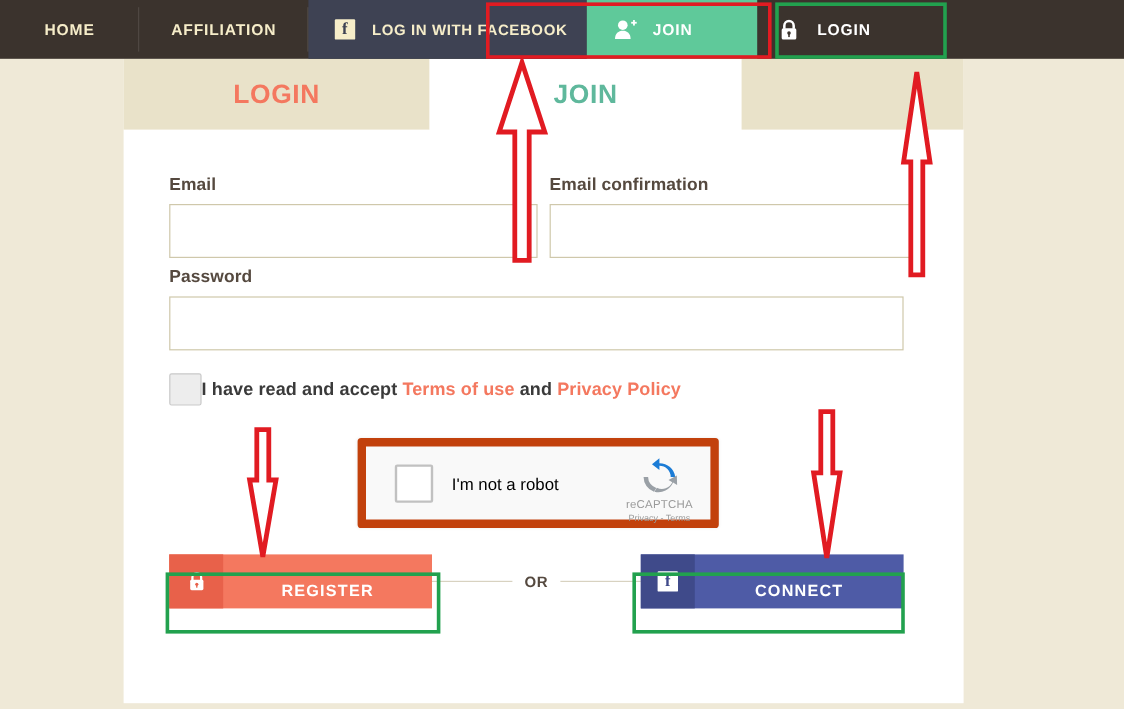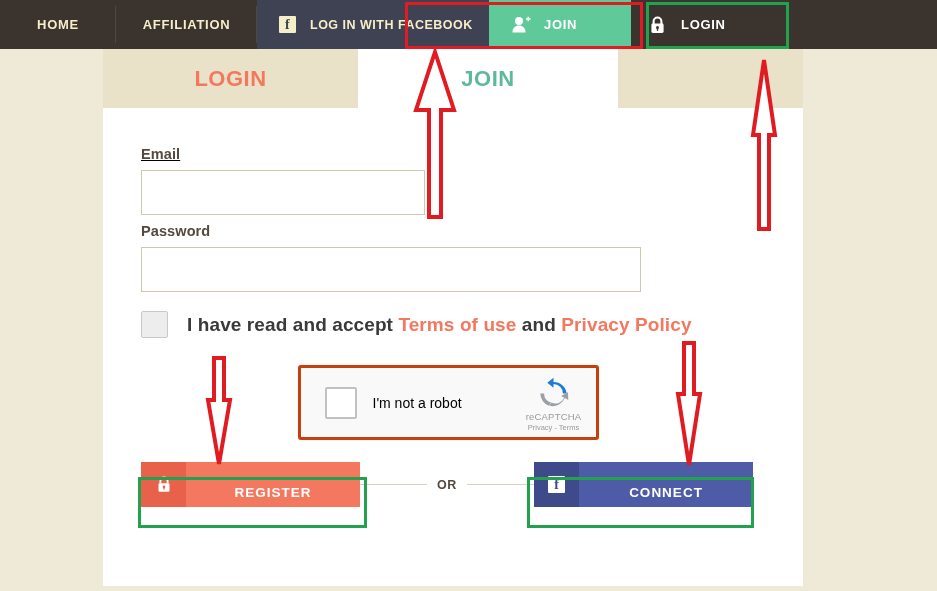--- a/index.html
+++ b/index.html
@@ -166,22 +166,22 @@
 
   .form {
     padding: 38px 38px 0 38px;
     box-sizing: border-box;
   }
   .row {
     display: flex;
     gap: 10px;
   }
   .field { margin-bottom: 8px; }
-  .field-half { width: 284px; text-decoration: underline; }
-  .field-full { width: 500px; }
+  .field-half { width: 357px; }
+  .field-full { width: 612px; }
   .lbl {
     font-size: 14.5px;
     font-weight: bold;
     color: #55493f;
     margin-bottom: 8px;
     font-family: "Liberation Sans", sans-serif;
     letter-spacing: 0.1px;
   }
   .inp {
     width: 100%;
@@ -206,22 +206,22 @@
   .cbox {
     width: 27px; height: 27px;
     border: 1px solid #c9c9c9;
     background: #ededed;
     border-radius: 2px;
     box-sizing: border-box;
     flex: none;
     cursor: pointer;
   }
   .terms-txt {
-    margin-left: 19px;
-    font-size: 19px;
+    margin-left: 0;
+    font-size: 15px;
     font-weight: bold;
     color: #3a3a3a;
     letter-spacing: 0.1px;
   }
   .tlink {
     color: #f4785f;
     text-decoration: none;
     font-weight: bold;
     cursor: pointer;
   }
@@ -229,21 +229,21 @@
   
   .captcha-wrap {
     margin-top: 27px;
     display: flex;
     justify-content: center;
     padding-right: 10px;
   }
   .captcha {
     width: 301px; height: 75px;
     background: #f9f9f9;
-    border: 3px solid #c2410c;
+    border: 7px solid #c2410c;
     border-radius: 3px;
     box-sizing: border-box;
     display: flex;
     align-items: center;
     position: relative;
     box-shadow: 0 0 3px rgba(0,0,0,0.08);
   }
   .cap-box {
     width: 28px; height: 28px;
     background: #ffffff;
@@ -404,20 +404,24 @@
       <span>JOIN</span>
     </div>
     <div class="tab-rest"></div>
   </div>
 
   <div class="form">
 
     <div class="row">
       <div class="field field-half">
         <div class="lbl">Email</div>
+        <input class="inp" type="text" value="" style="">
+      </div>
+      <div class="field field-half">
+        <div class="lbl">Email confirmation</div>
         <input class="inp" type="text" value="" style="">
       </div>
     </div>
 
     <div class="field field-full">
       <div class="lbl">Password</div>
       <input class="inp" type="password" value="" style="">
     </div>
 
     <div class="terms">

